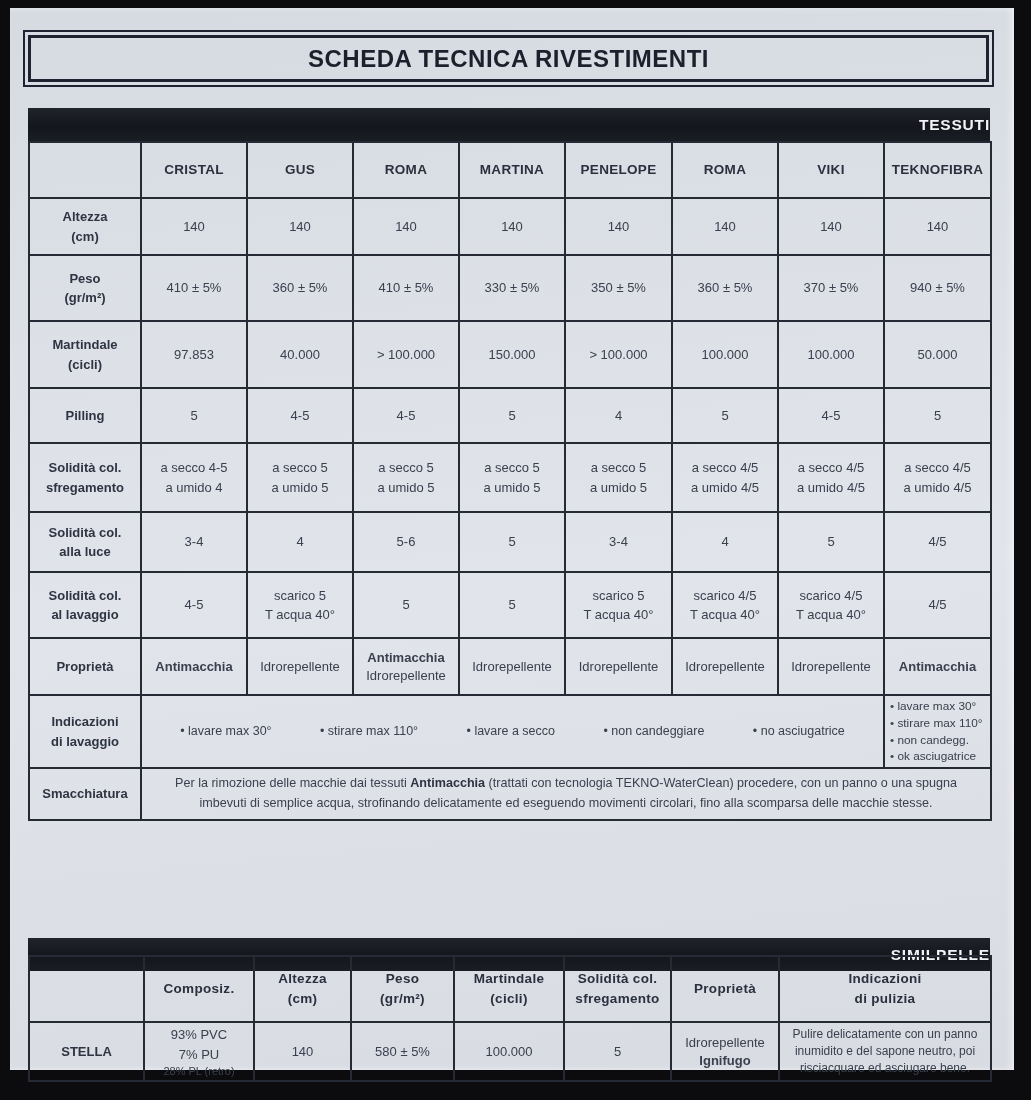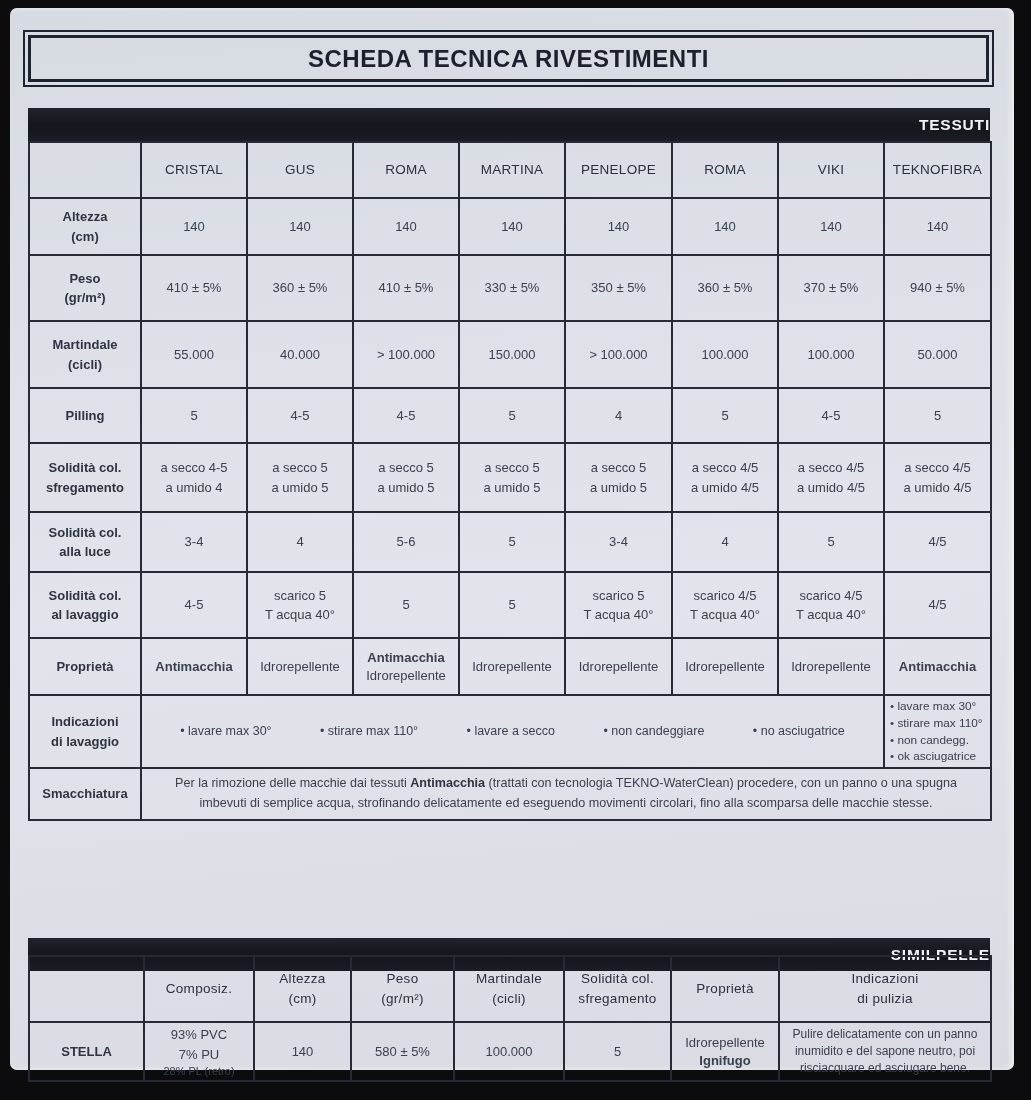--- a/index.html
+++ b/index.html
@@ -7,21 +7,20 @@
     width:1031px;height:1100px;
     background:#0c0c0e;
     font-family:"Liberation Sans","DejaVu Sans",sans-serif;
     overflow:hidden;
   }
   .photo{width:1031px;height:1100px;position:relative;}
   .paper{
     position:absolute;left:10px;top:8px;width:1004px;height:1062px;
     background:linear-gradient(175deg,#d6dae1 0%,#dde0e7 30%,#e1e4ea 55%,#d8dbe2 100%);
     box-shadow:inset -3px 0 6px rgba(255,255,255,.55);
-    border-radius:7px;
   }
   
   .title-box{
     position:absolute;left:13px;top:22px;width:971px;height:57px;
     border:2px solid #1d2330;padding:3px;box-sizing:border-box;
   }
   .title-inner{
     width:100%;height:100%;border:3px solid #1d2330;box-sizing:border-box;
     display:flex;align-items:center;justify-content:center;
   }
@@ -48,21 +47,21 @@
   td{
     border:2px solid #262a34;
     text-align:center;vertical-align:middle;
     color:#3a404e;font-size:13px;line-height:1.5;
     white-space:pre-line;
     padding:2px 3px;box-sizing:border-box;
     overflow:hidden;
   }
   table{border:1px solid #262a34;}
   td.lbl{font-weight:bold;color:#2e3442;font-size:13px;}
-  td.hd{font-weight:normal;color:#2b303e;font-size:13.5px;letter-spacing:.3px;}
+  td.hd{font-weight:bold;color:#2b303e;font-size:13.5px;letter-spacing:.3px;}
   
   tr.h-names{height:56px;}
   tr.r-comp{height:80px;}
   tr.r-alt{height:57px;}
   tr.r-peso{height:66px;}
   tr.r-mart{height:67px;}
   tr.r-pill{height:55px;}
   tr.r-sfr{height:69px;}
   tr.r-luce{height:60px;}
   tr.r-lav{height:66px;}
@@ -148,21 +147,21 @@
         <td>410 ± 5%</td>
         <td>330 ± 5%</td>
         <td>350 ± 5%</td>
         <td>360 ± 5%</td>
         <td>370 ± 5%</td>
         <td>940 ± 5%</td>
       </tr>
       <tr class="r-mart">
         <td class="lbl">Martindale
 (cicli)</td>
-        <td>55.000</td>
+        <td>97.853</td>
         <td>40.000</td>
         <td>&gt; 100.000</td>
         <td>150.000</td>
         <td>&gt; 100.000</td>
         <td>100.000</td>
         <td>100.000</td>
         <td>50.000</td>
       </tr>
       <tr class="r-pill">
         <td class="lbl">Pilling</td>

